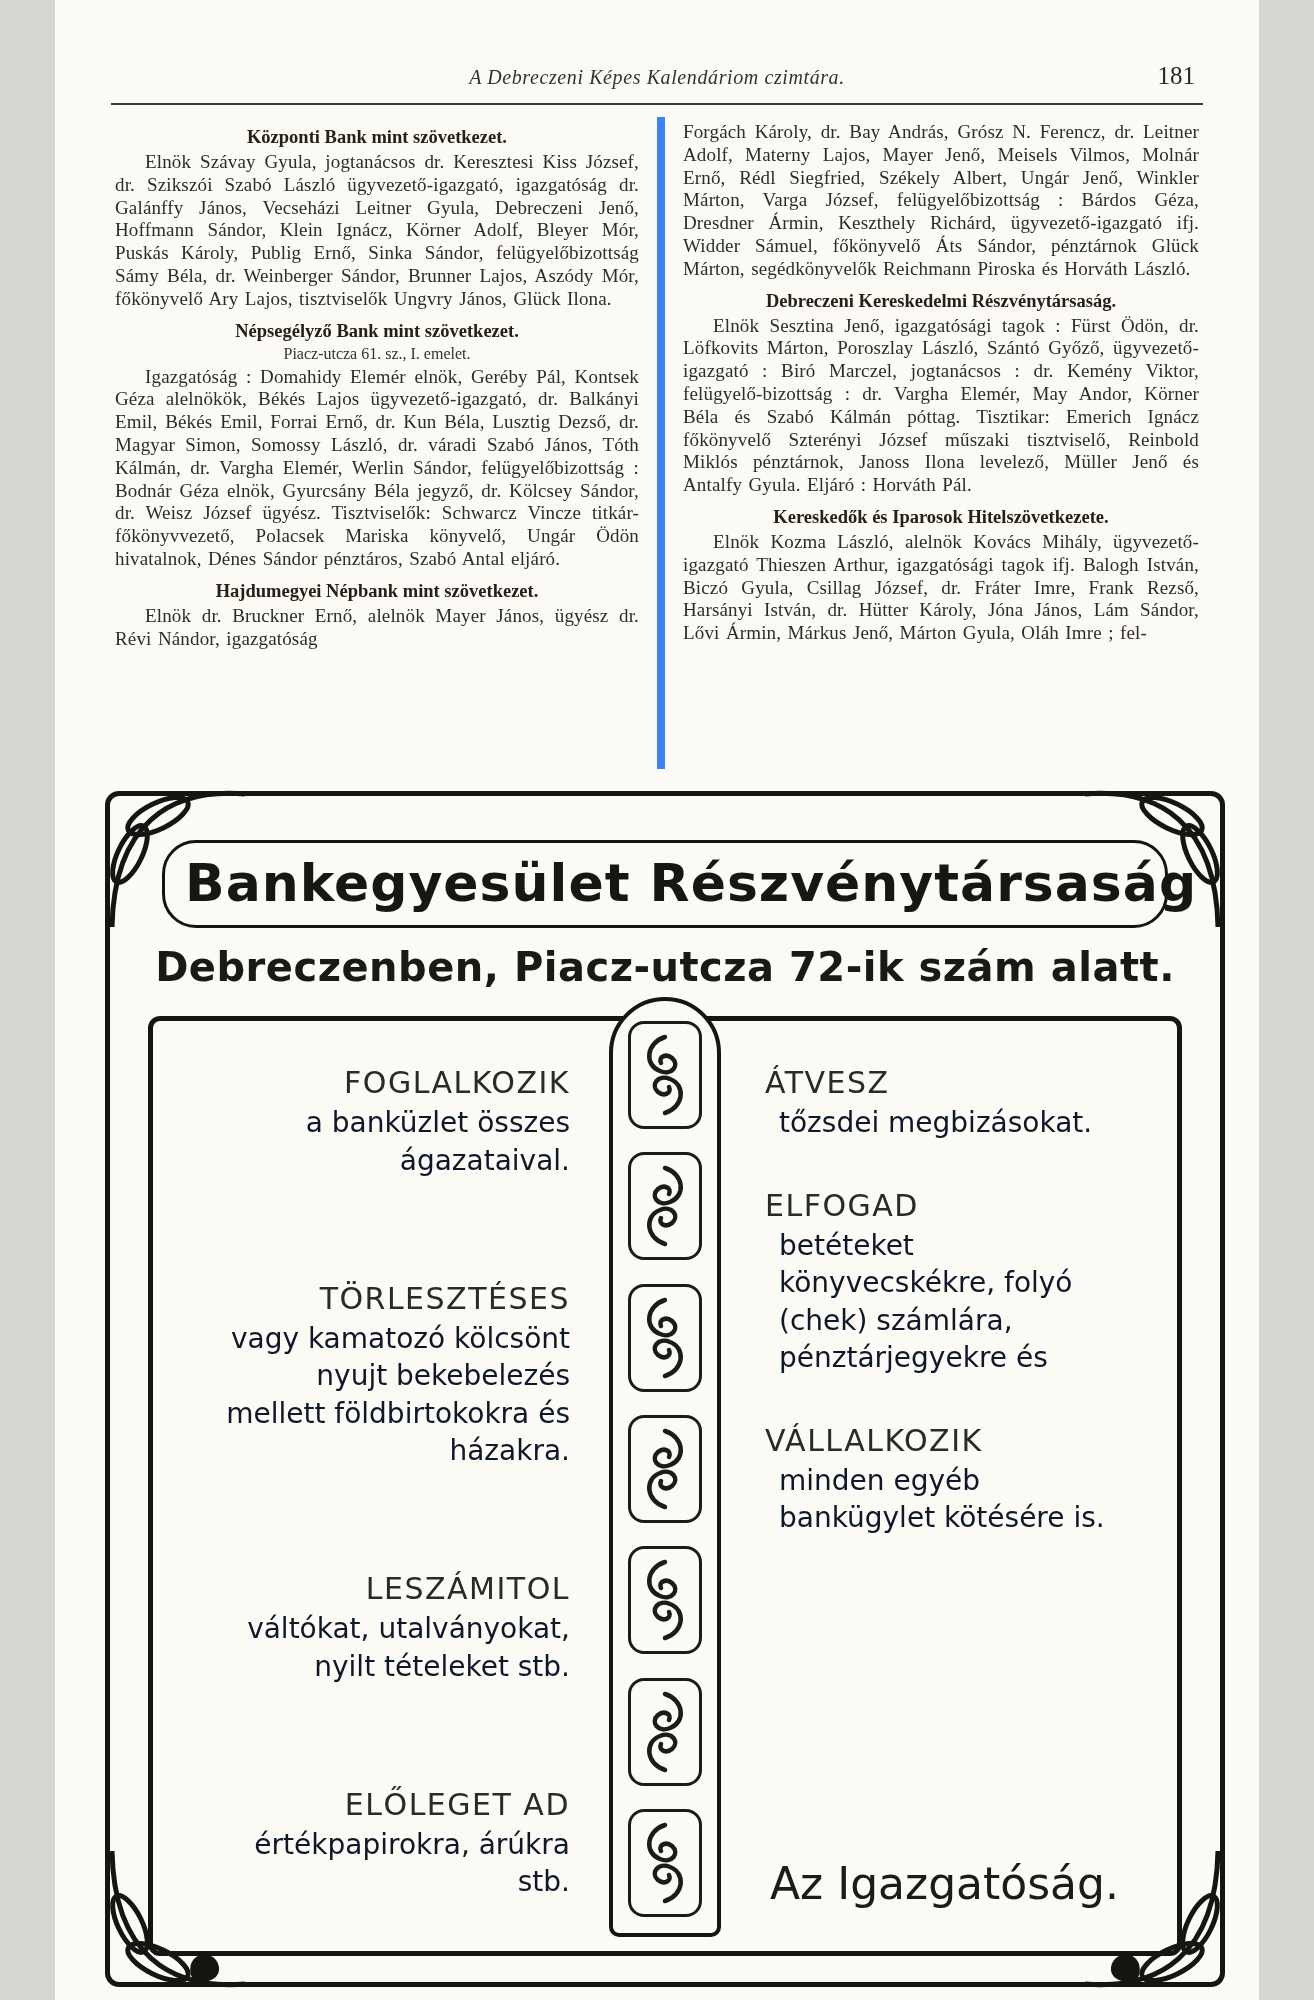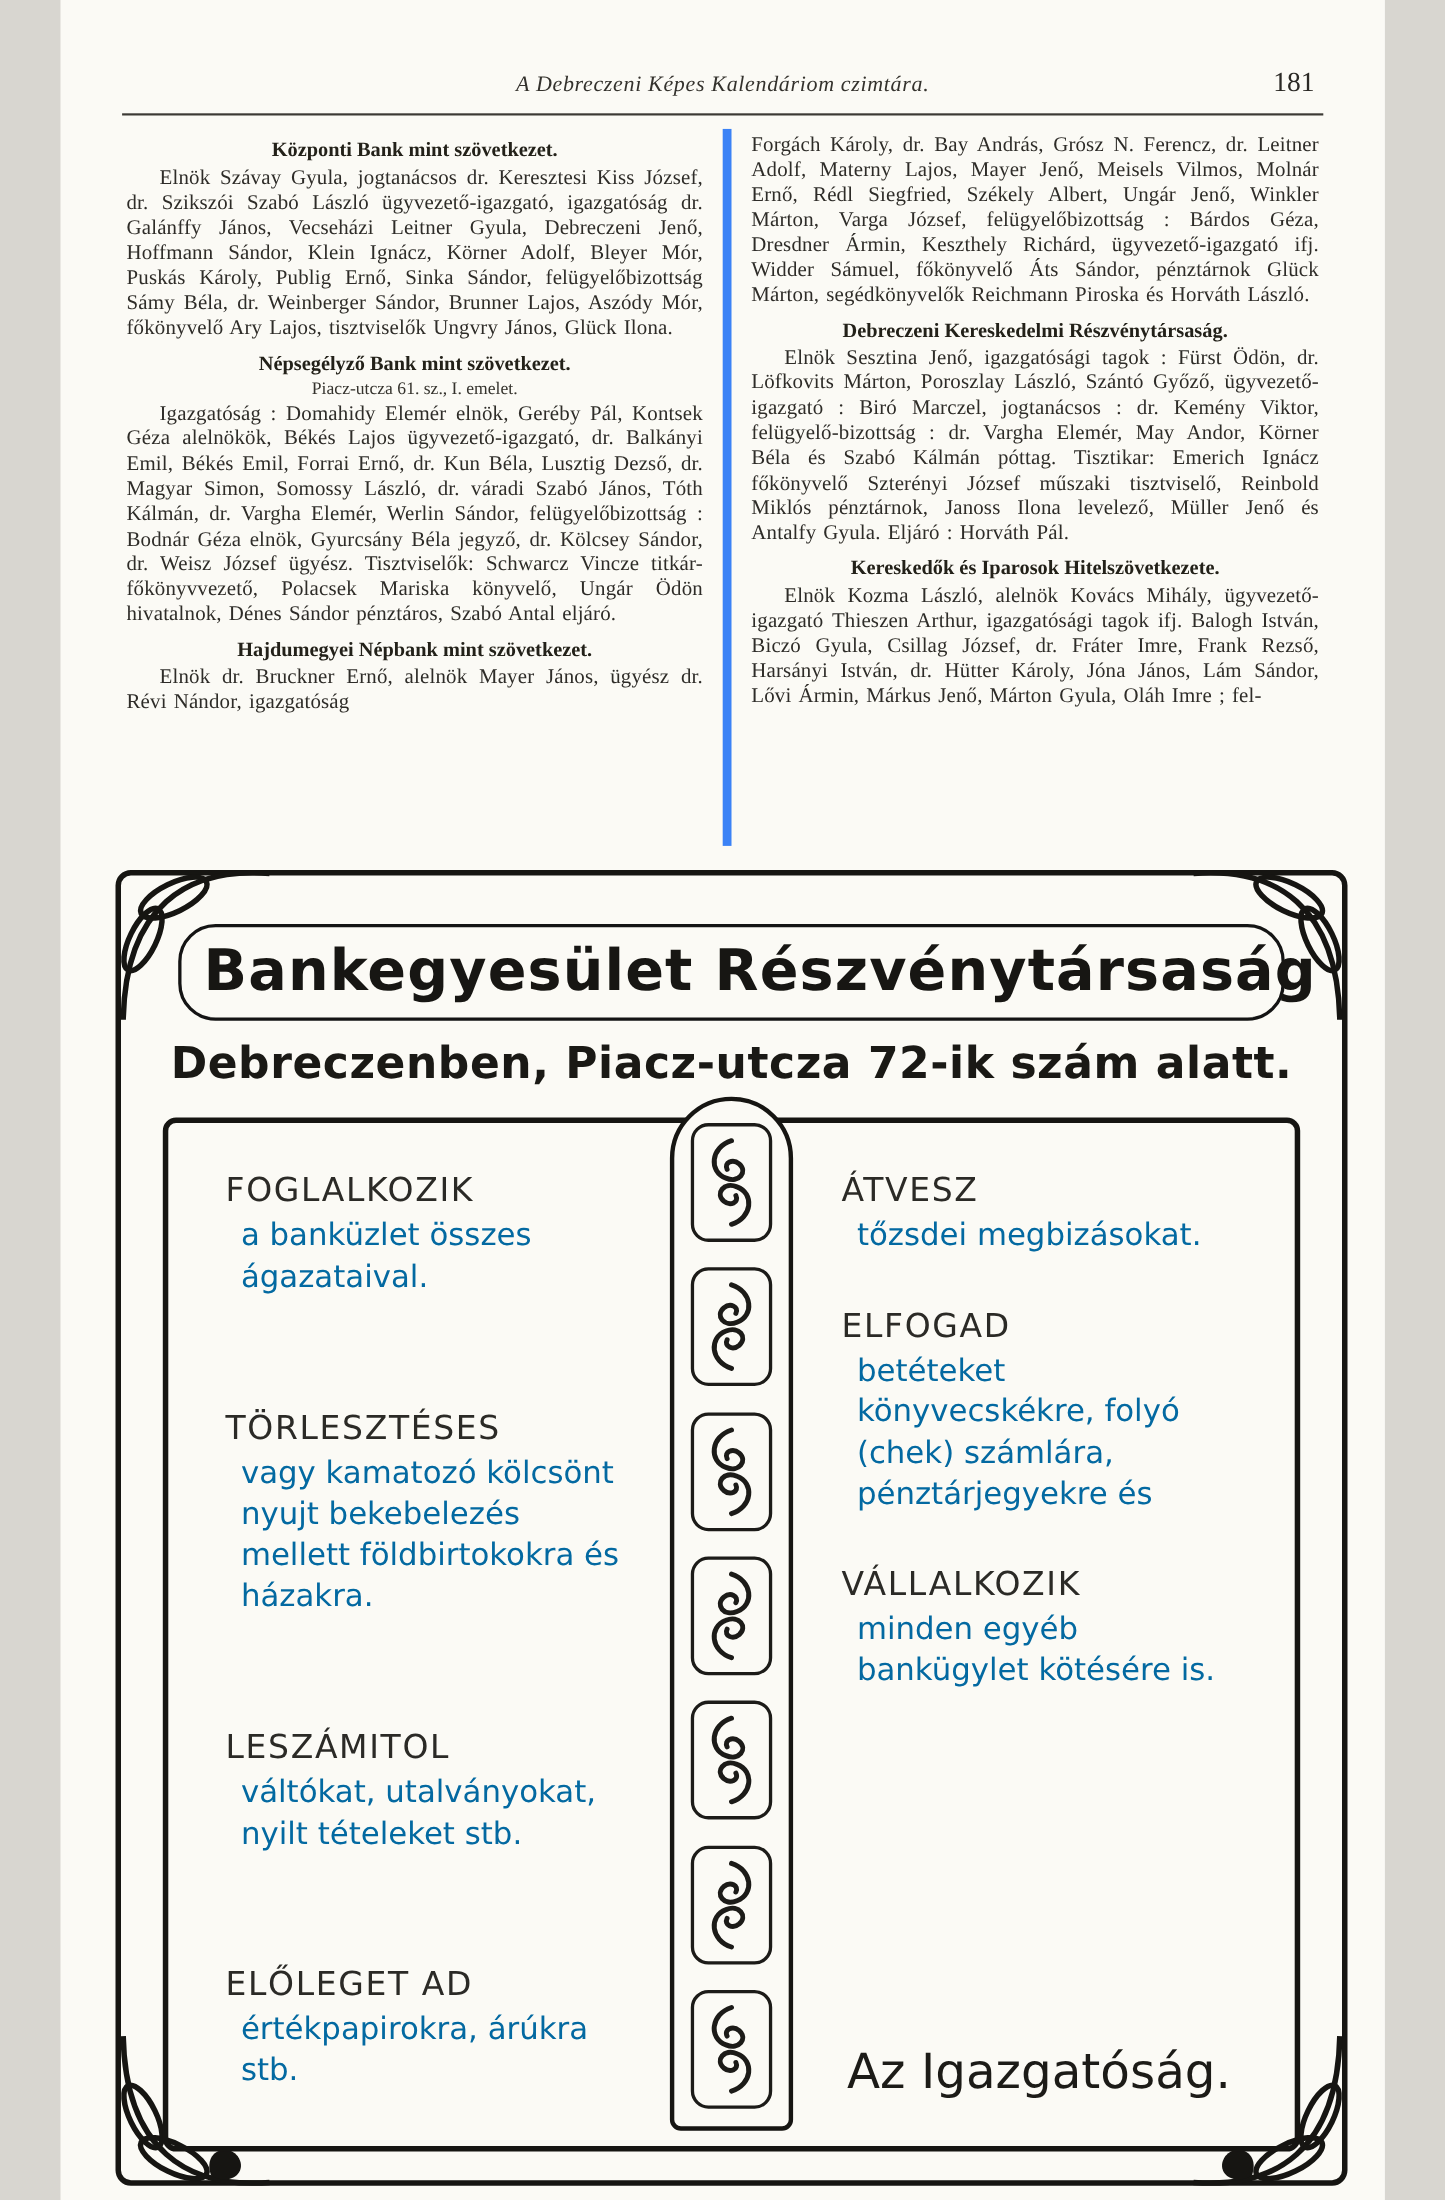--- a/index.html
+++ b/index.html
@@ -134,33 +134,33 @@
     border-radius: 12px;
     display: flex;
   }
   .ad-col {
     width: 50%;
     display: flex;
     flex-direction: column;
     font-family: "DejaVu Sans", sans-serif;
     color: #201f1b;
   }
-  .ad-col.left  { padding: 44px 95px 50px 52px; justify-content: space-between; }
+  .ad-col.left  { padding: 44px 95px 50px 52px; justify-content: space-between; text-align: right; }
   .ad-col.right { padding: 44px 40px 42px 100px; }
   .ad-item-heading {
     font-size: 30px;
     letter-spacing: 1.5px;
     font-weight: normal;
     color: #2b2a26;
   }
   .ad-item-body {
     font-size: 28px;
     line-height: 1.34;
     margin: 4px 0 0 14px;
-    color: #0369a1;
+    color: #0f172a;
   }
   .ad-col.right .ad-item { margin-bottom: 46px; }
   .ad-signature {
     margin-top: auto;
     align-self: flex-end;
     margin-right: 18px;
     font-size: 44px;
     color: #1c1b17;
     font-family: "DejaVu Sans", sans-serif;
   }

